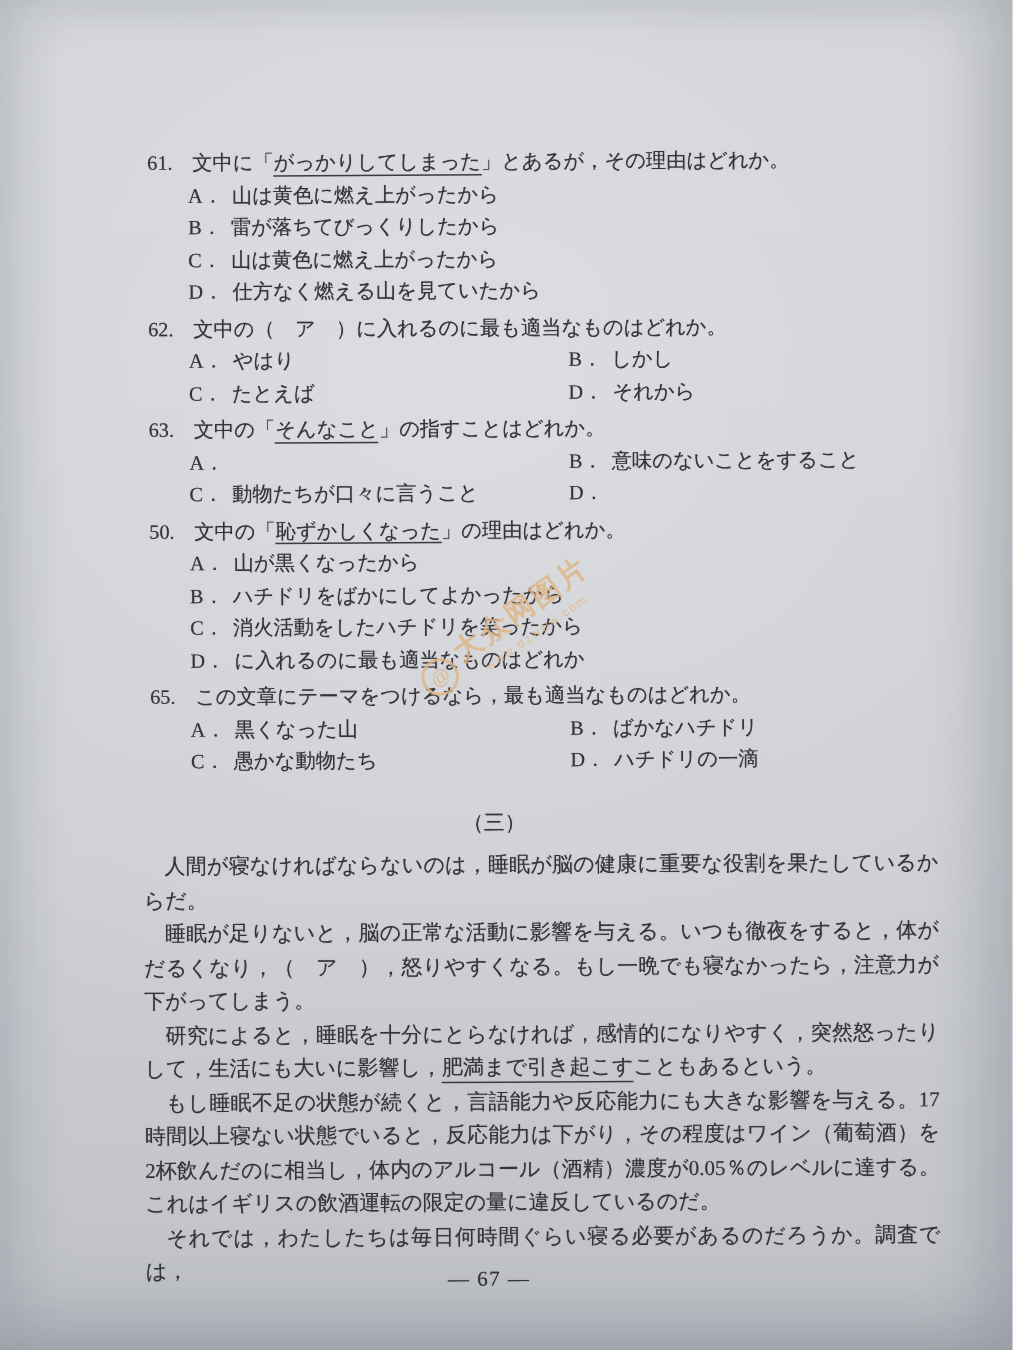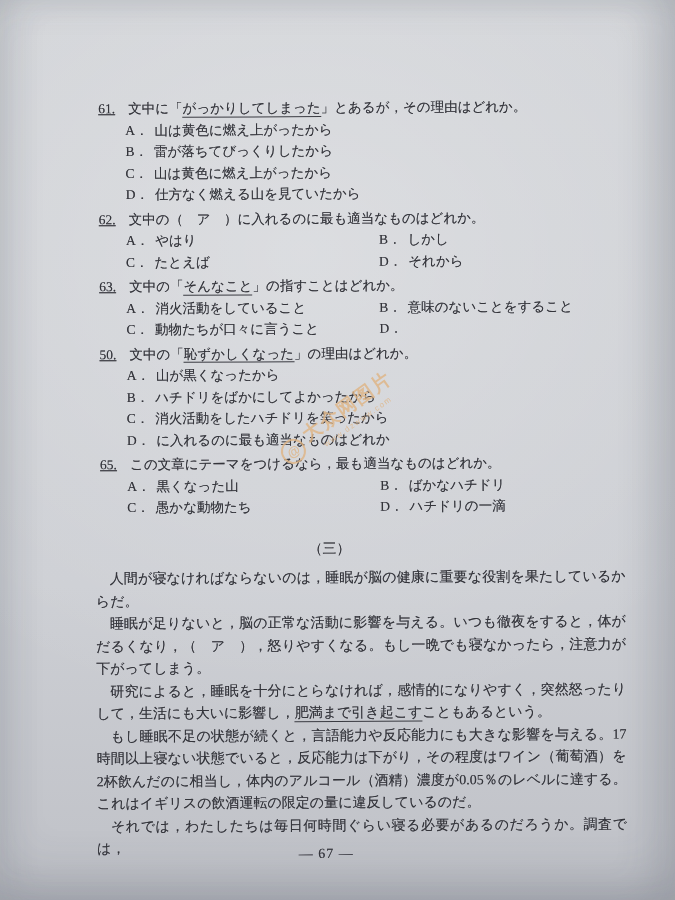--- a/index.html
+++ b/index.html
@@ -21,21 +21,21 @@
     position:absolute;inset:0;transform:rotate(-0.3deg);
     color:#34353b;
   }
   .questions{
     position:absolute;left:100px;top:97px;width:530px;
     font-size:13.5px;line-height:21.5px;
     text-shadow:0 0 0.6px rgba(45,46,56,0.55);
   }
   .question{margin-bottom:3px;}
   .q-head{display:flex;}
-  .q-num{width:30px;flex:0 0 30px;text-decoration:underline;}
+  .q-num{width:30px;flex:0 0 30px;}
   .q-stem{flex:1;}
   .u{border-bottom:1.2px solid #3a3b42;padding-bottom:0.5px;font-family:Liberation Serif, serif;}
   .options{padding-left:27px;}
   .options .opt{display:flex;}
   .options.cols{display:grid;grid-template-columns:253px 1fr;}
   .opt-label{margin-right:6px;white-space:nowrap;}
   .section-header{
     position:absolute;left:95px;top:540px;width:530px;
     text-align:center;padding-right:62px;box-sizing:border-box;
     font-size:14px;text-shadow:0 0 0.6px rgba(45,46,56,0.55);
@@ -126,21 +126,20 @@
     </div>
 
     <div class="question">
       <div class="q-head">
         <span class="q-num">63.</span>
         <span class="q-stem"><span>文中の「</span><span class="u">そんなこと</span><span>」の指すことはどれか。</span></span>
       </div>
       <div class="options cols">
         <div class="opt">
             <span class="opt-label">A．</span>
-            <span class="opt-text">消火活動をしていること</span>
           </div>
         <div class="opt">
             <span class="opt-label">B．</span>
             <span class="opt-text">意味のないことをすること</span>
           </div>
         <div class="opt">
             <span class="opt-label">C．</span>
             <span class="opt-text">動物たちが口々に言うこと</span>
           </div>
         <div class="opt">

